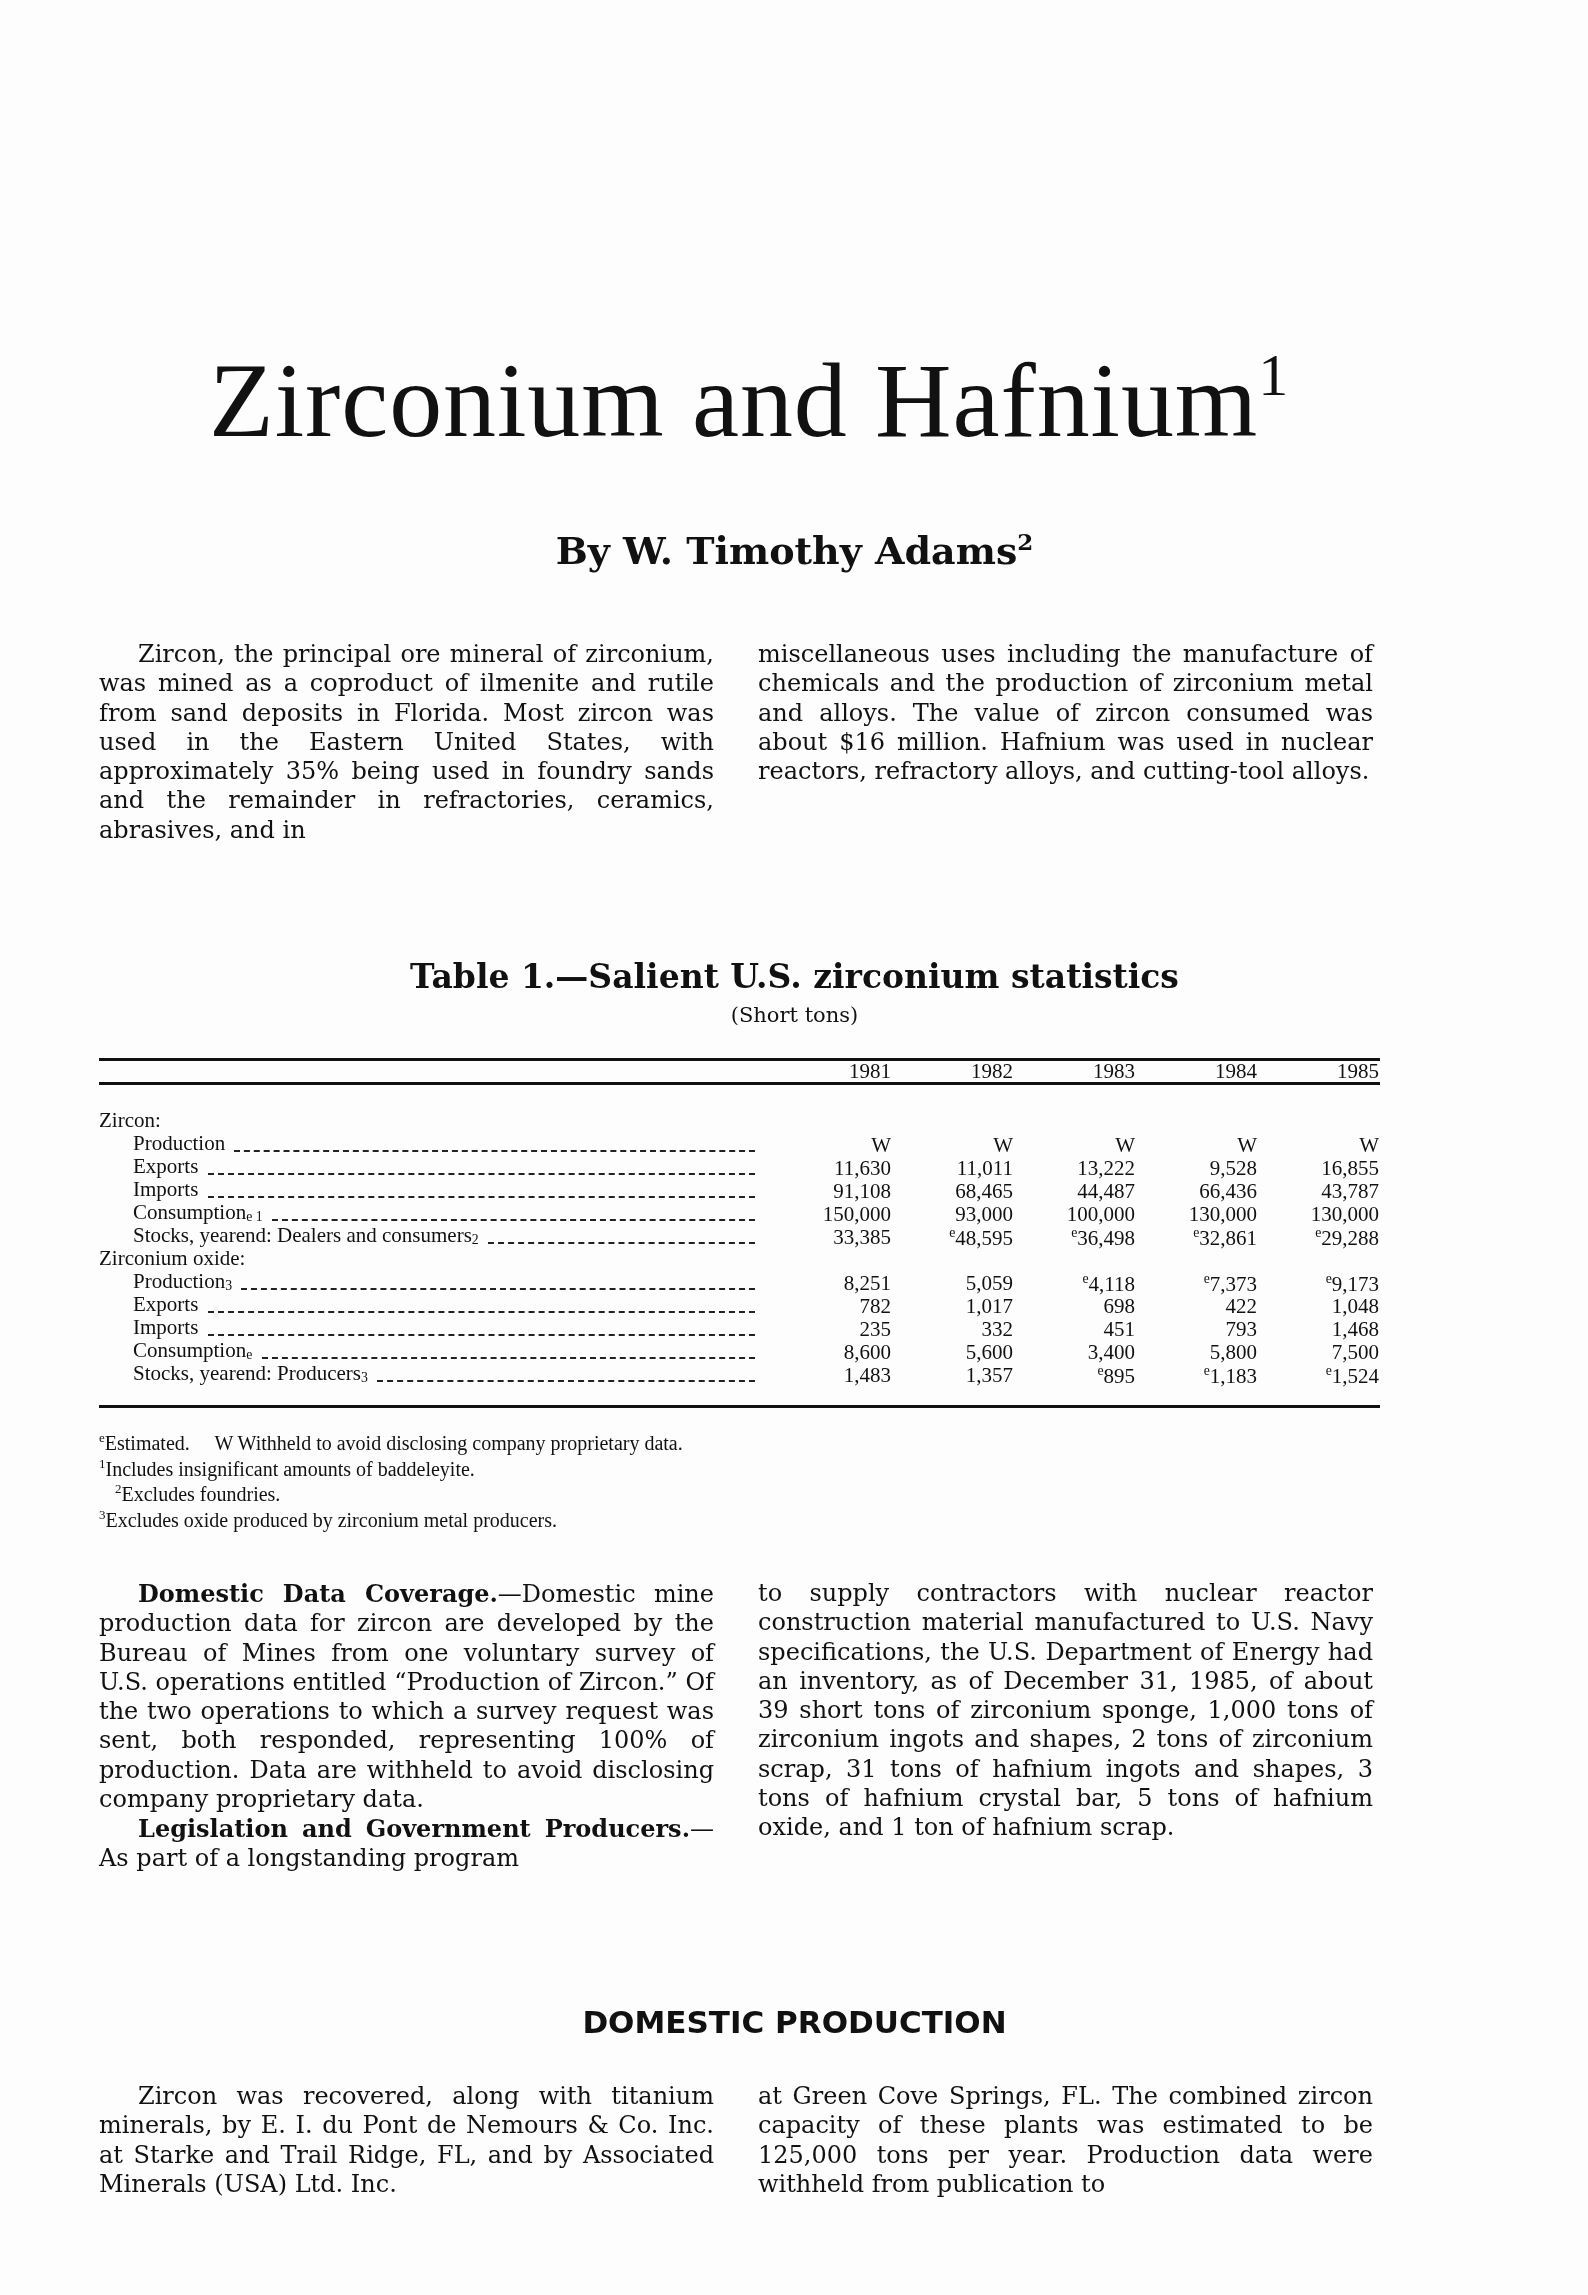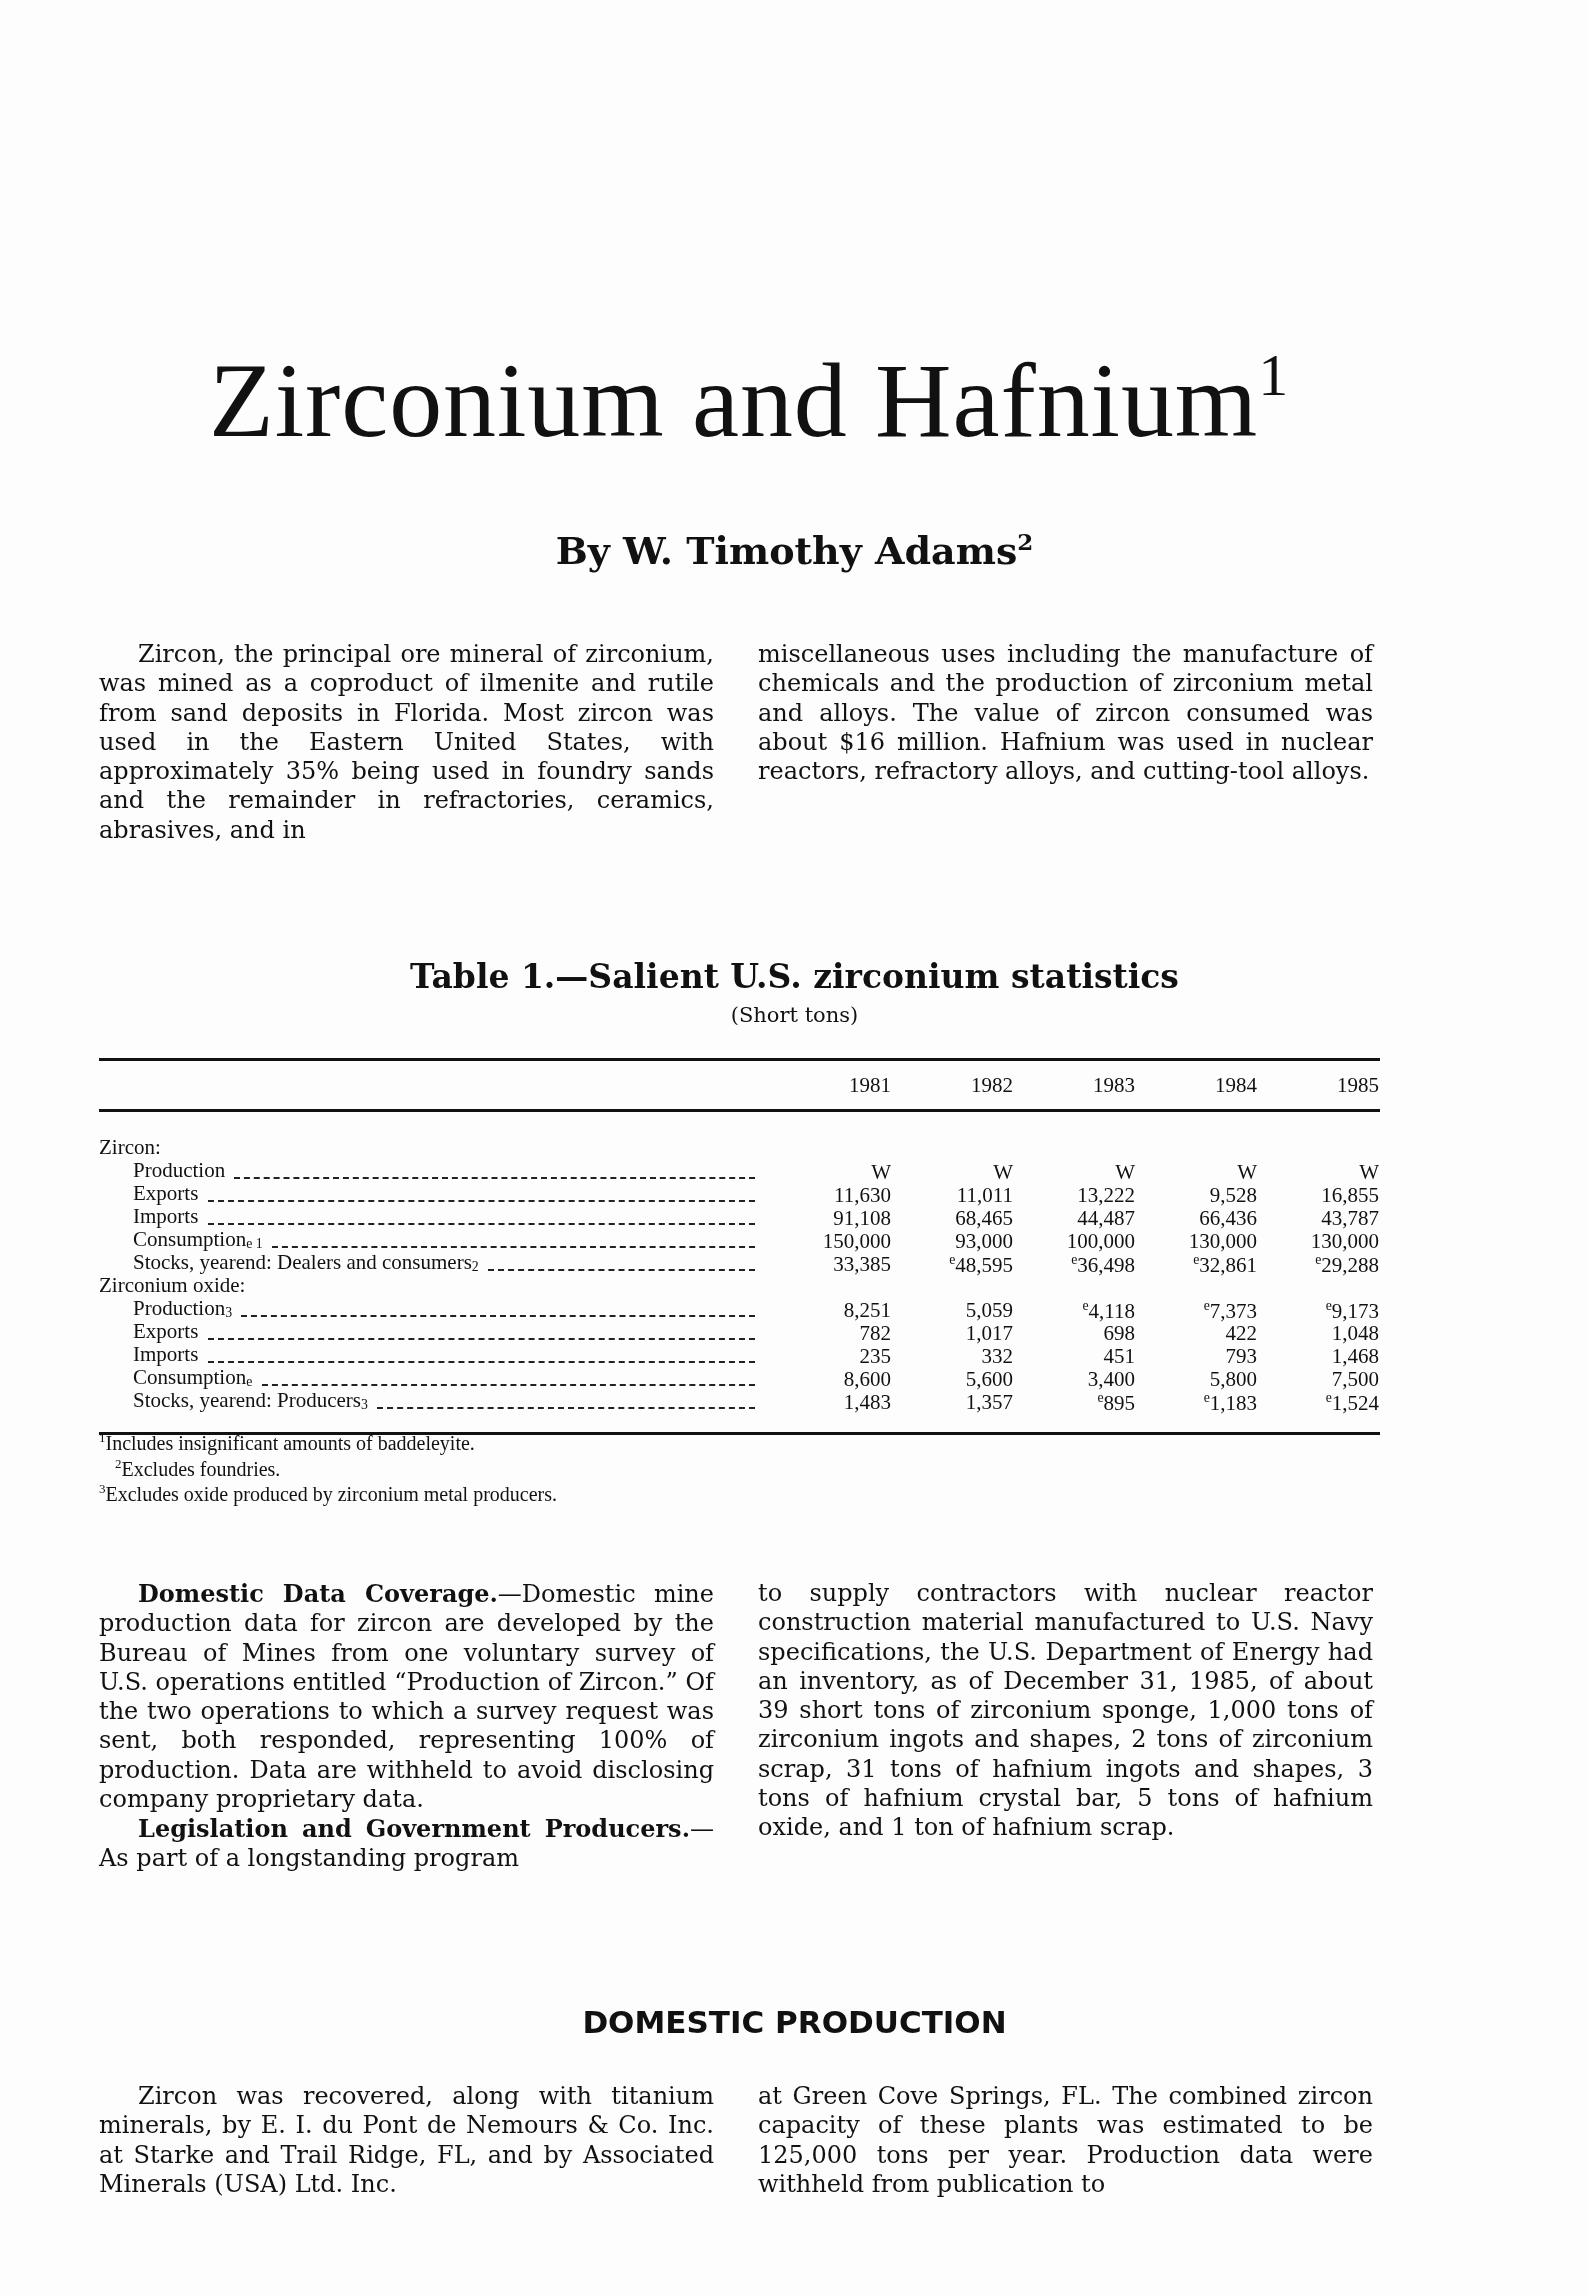--- a/index.html
+++ b/index.html
@@ -18,21 +18,21 @@
   .col-right { left: 758px; width: 615px; }
   .intro { top: 640px; }
   .sect2 { top: 1579px; }
   .sect3 { top: 2082px; }
   .table-title { position: absolute; left: 0; width: 1589px; top: 957px; text-align: center;
                  font-size: 33px; font-weight: bold; }
   .table-sub { position: absolute; left: 0; width: 1589px; top: 1003px; text-align: center; font-size: 21px; }
   .tbl { position: absolute; left: 99px; top: 1058px; width: 1281px; font-size: 21px;
          font-family: "Liberation Serif", "DejaVu Serif", serif; }
   .rule-thick { height: 3.2px; background: #111; }
-  .hdr { display: flex; height: 48px; align-items: center; }
+  .hdr { display: flex; height: 21px; align-items: center; }
   .hdr .lbl { width: 670px; }
   .yr { width: 122px; text-align: right; }
   .row { display: flex; height: 23px; }
   .row .lbl { width: 670px; display: flex; align-items: flex-end; overflow: hidden; white-space: nowrap; }
   .row .lbl.sub { padding-left: 34px; box-sizing: border-box; }
   .leader { flex: 1; border-bottom: 2.3px dashed #222; margin: 0 13.8px 4.6px 9.2px; height: 0; }
   .num { width: 122px; text-align: right; }
   .num sup, .lbl sup { font-size: 13.8px; vertical-align: 8.3px; }
   .group { height: 23px; display: flex; align-items: flex-end; }
   .spacer { height: 25px; }
@@ -188,20 +188,21 @@
         <div class="num"><sup>e</sup><span>895</span></div>
         <div class="num"><sup>e</sup><span>1,183</span></div>
         <div class="num"><sup>e</sup><span>1,524</span></div>
       </div>
     </div>
   <div style="height:18.4px"></div>
   <div class="rule-thick"></div>
 </div>
 
 <div class="fn" id="footnotes">
+    <div style="white-space: pre;"><sup>e</sup><span>Estimated.     W Withheld to avoid disclosing company proprietary data.</span></div>
     <div style="white-space: pre;"><sup>1</sup><span>Includes insignificant amounts of baddeleyite.</span></div>
     <div style="white-space: pre; margin-left: 16px;"><sup>2</sup><span>Excludes foundries.</span></div>
     <div style="white-space: pre;"><sup>3</sup><span>Excludes oxide produced by zirconium metal producers.</span></div>
   </div>
 
 <div class="col col-left sect2">
   <p class="indent"><b>Domestic Data Coverage.</b><span>—Domestic mine production data for zircon are developed by the Bureau of Mines from one voluntary survey of U.S. operations entitled “Production of Zircon.” Of the two operations to which a survey request was sent, both responded, representing 100% of production. Data are withheld to avoid disclosing company proprietary data.</span></p>
   <p class="indent"><b>Legislation and Government Producers.</b><span>—As part of a longstanding program</span></p>
 </div>
 <div class="col col-right sect2">

